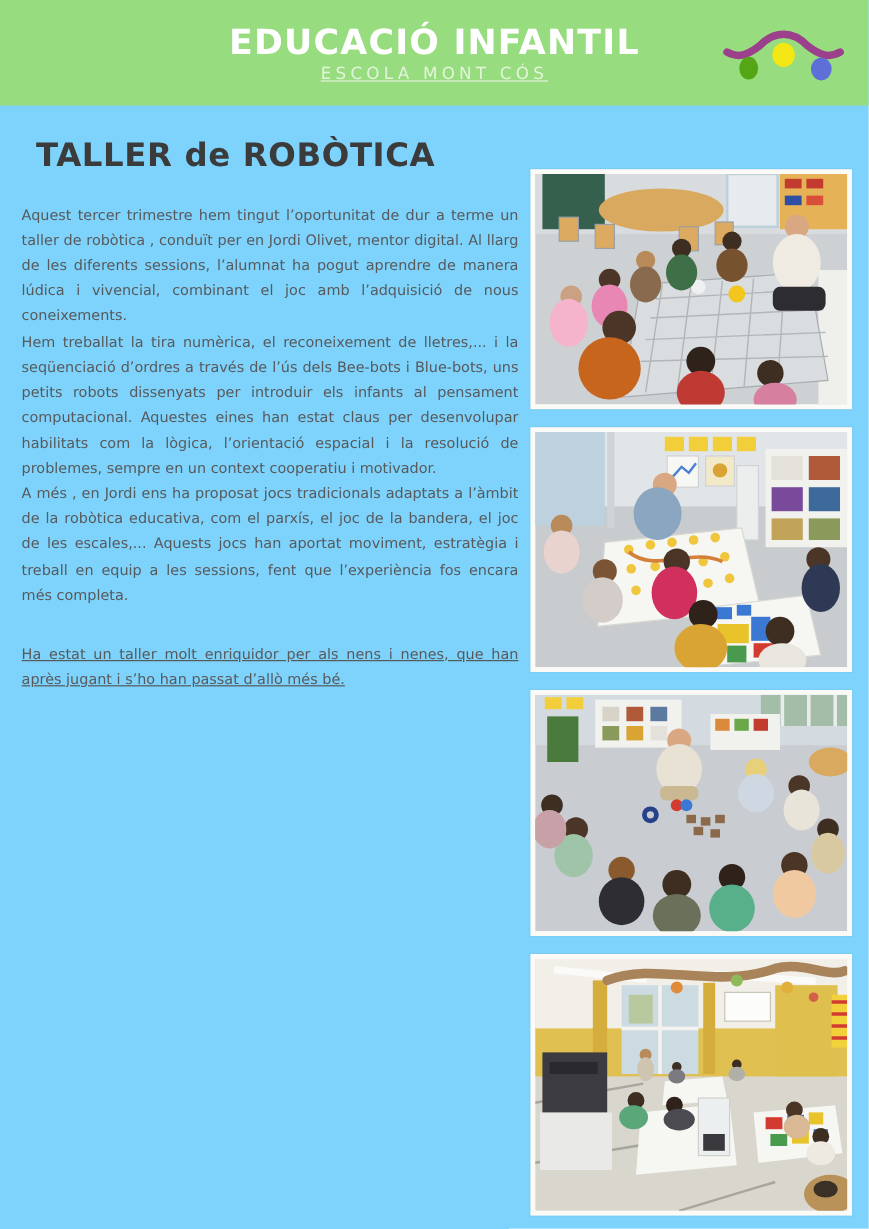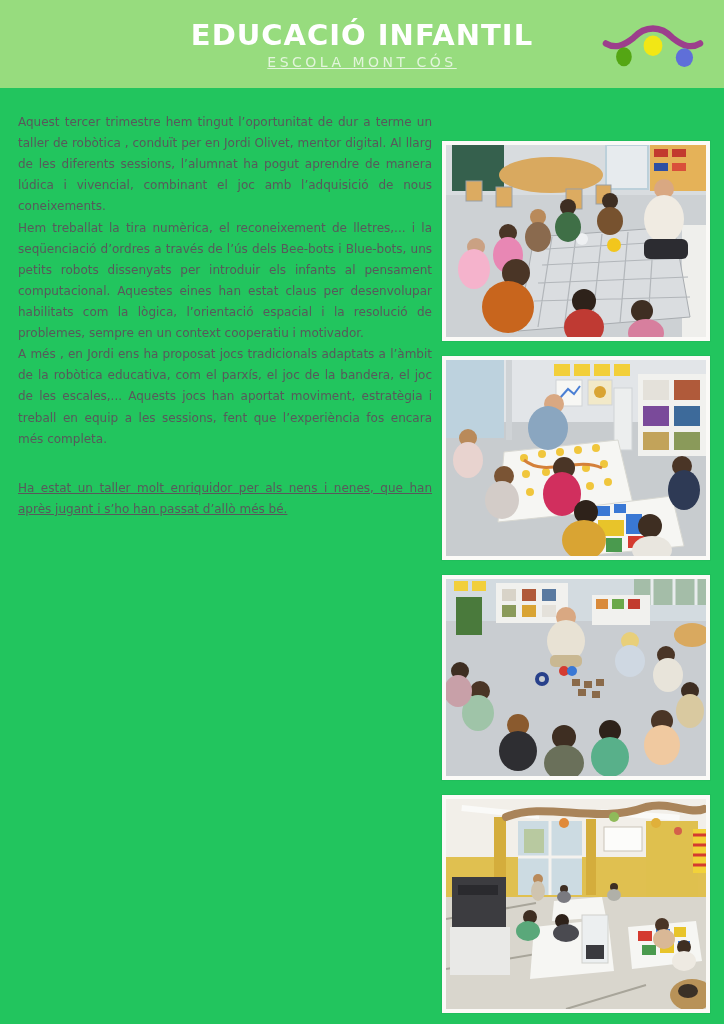--- a/index.html
+++ b/index.html
@@ -1,18 +1,18 @@
 <!DOCTYPE html>
 <html><head>
 <meta charset="utf-8">
 <style>
   html,body { margin:0; padding:0; background:#ffffff; }
   .page {
     position:relative; width:724px; height:1024px; overflow:hidden;
-    background:#22c55e;
+    background:#7dd3fc;
     font-family:"DejaVu Sans", sans-serif;
   }
   
   .header {
     height:88px; background:#97dc7e; position:relative;
     display:flex; flex-direction:column; align-items:center; justify-content:center;
   }
   .header-title {
     margin:0; color:#ffffff; font-size:29px; font-weight:bold; letter-spacing:1px;
   }
@@ -56,20 +56,21 @@
         <ellipse cx="33" cy="57" rx="10" ry="12" fill="#54a614"></ellipse>
         <ellipse cx="70" cy="43" rx="12" ry="13" fill="#f2e715"></ellipse>
         <ellipse cx="110" cy="58" rx="11" ry="12" fill="#5f6fd8"></ellipse>
       </svg>
     </div>
   </header>
 
   <div class="main">
 
     <div class="text-col">
+      <h2 class="article-title">TALLER de ROBÒTICA</h2>
       <div class="body-text">
         <p>Aquest tercer  trimestre hem tingut l’oportunitat de dur a terme un taller de robòtica , conduït per en Jordi Olivet,  mentor digital. Al llarg de les diferents sessions, l’alumnat ha pogut aprendre de manera lúdica i vivencial, combinant el joc amb l’adquisició de nous coneixements.</p>
         <p>Hem treballat la tira numèrica, el reconeixement de lletres,...  i la seqüenciació d’ordres a través de l’ús dels Bee-bots i Blue-bots, uns petits robots dissenyats per introduir els infants al pensament computacional. Aquestes eines han estat claus per desenvolupar habilitats com la lògica, l’orientació espacial i la resolució de problemes, sempre en un context cooperatiu i motivador.</p>
         <p>A més , en Jordi ens ha proposat jocs tradicionals adaptats a l’àmbit de la robòtica educativa, com el parxís, el joc de la bandera, el joc de les escales,... Aquests jocs han aportat moviment, estratègia i treball en equip a les sessions, fent que l’experiència fos encara més completa.</p>
         <p class="spaced">Ha estat un taller molt enriquidor per als nens i nenes, que han après jugant i s’ho han passat d’allò més bé.</p>
       </div>
     </div>
 
     <div class="photo-col">
 

